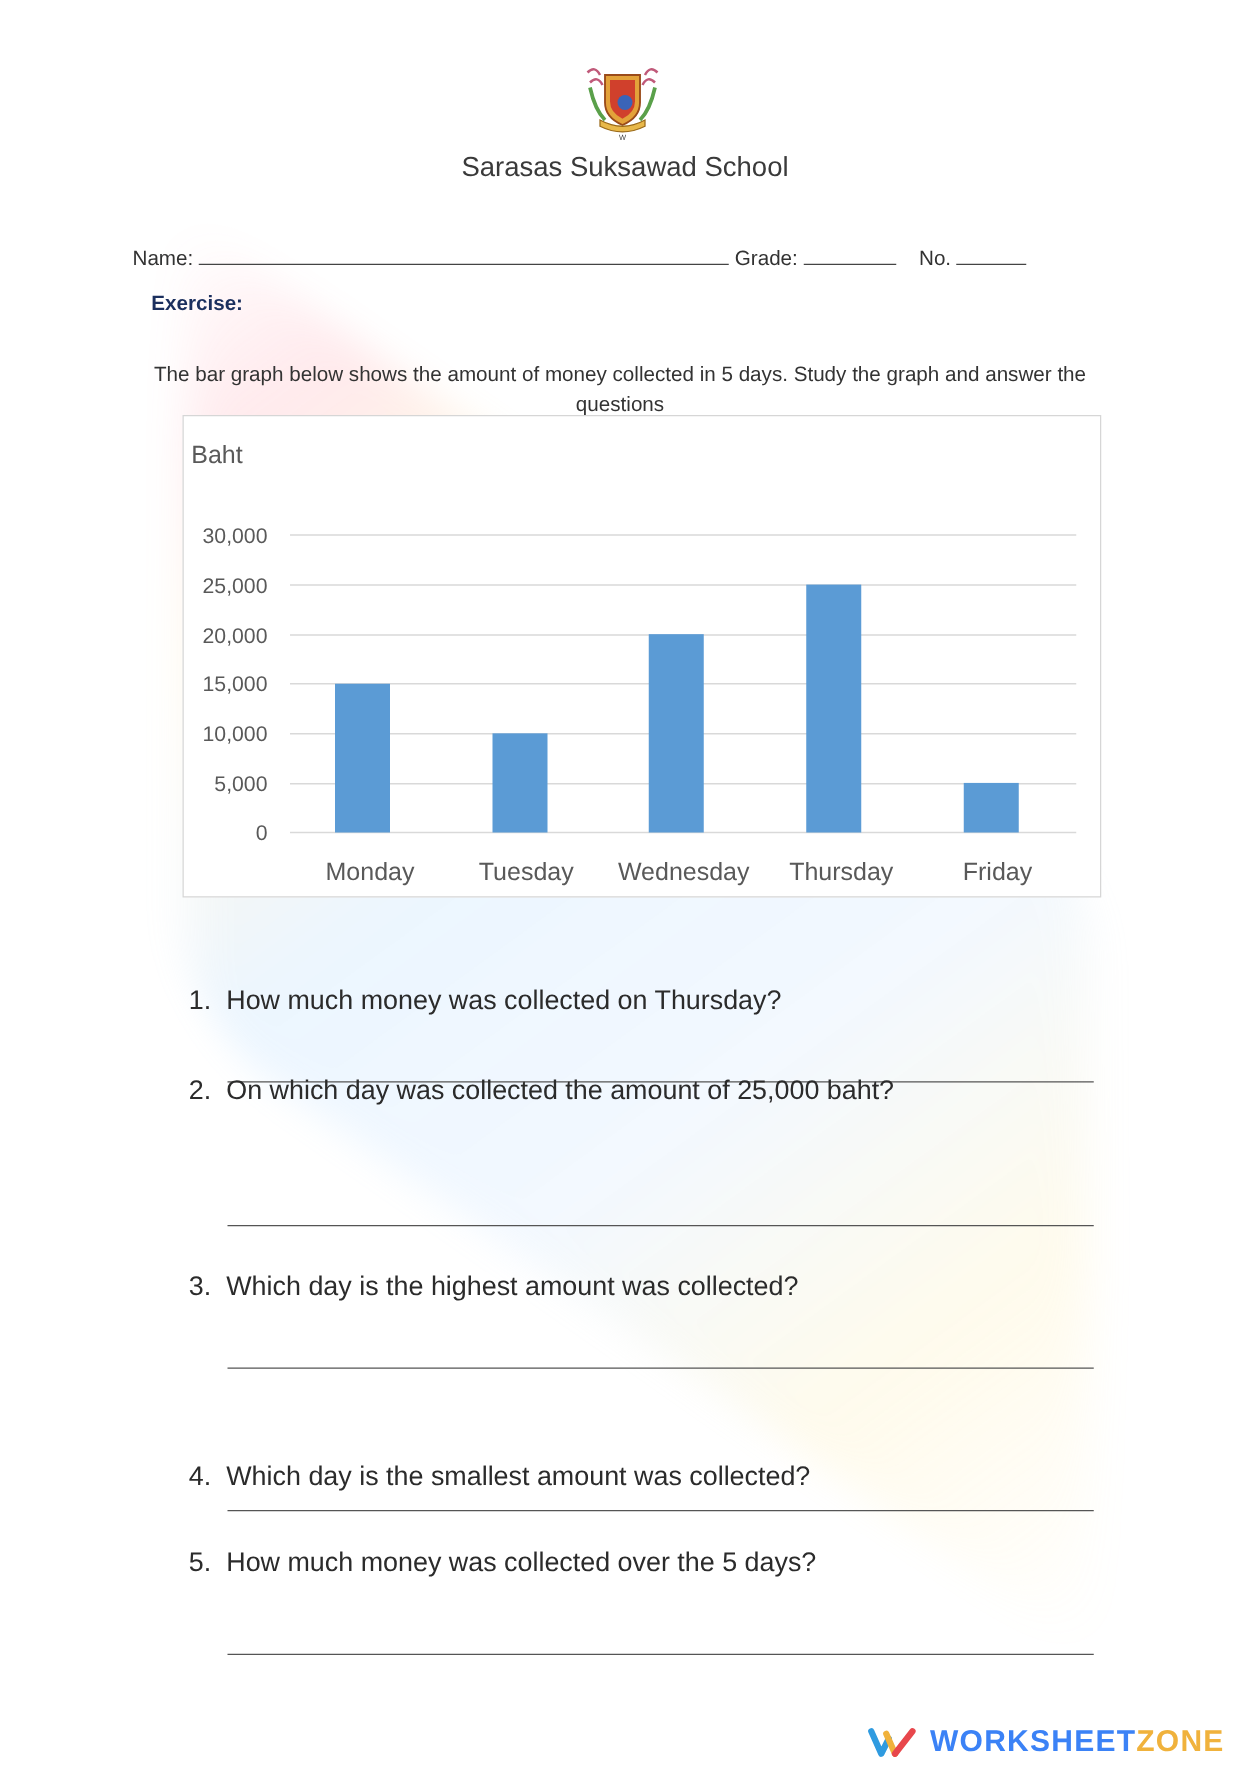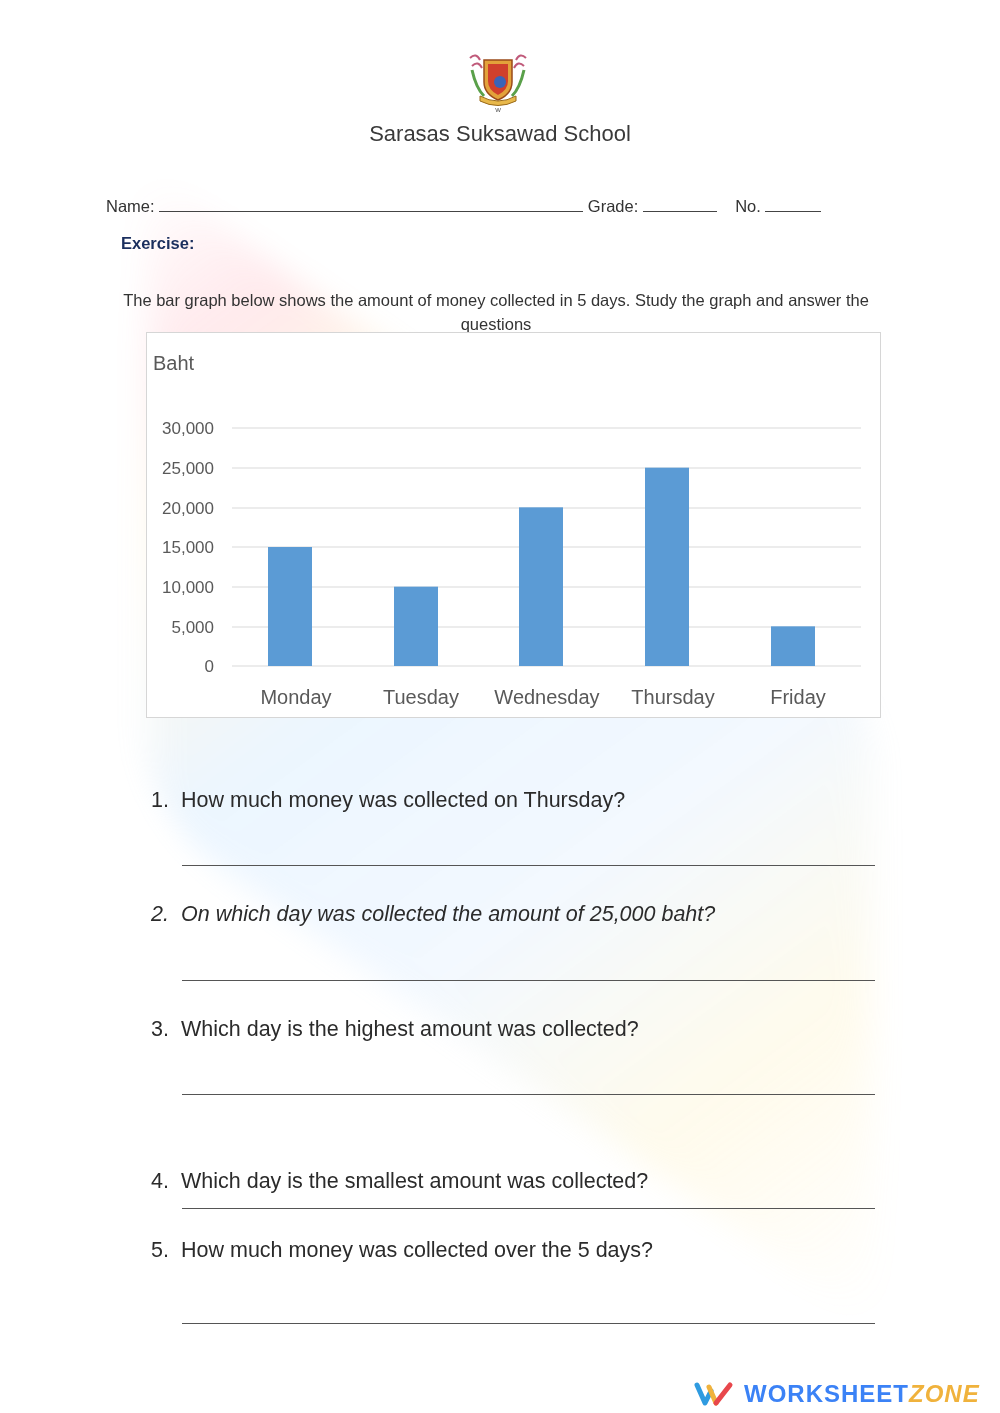--- a/index.html
+++ b/index.html
@@ -24,21 +24,21 @@
   .q .num { display: inline-block; width: 30px; }
   .ans-line { left: 182px; width: 693px; height: 0; border-top: 1.5px solid #555; }
 
   .wm { left: 150px; top: 430px; width: 720px; height: 640px; pointer-events: none; opacity: 0.18;
         background: linear-gradient(125deg, rgba(255,120,120,0) 0%, rgba(255,120,140,0.9) 12%, rgba(255,210,120,0.9) 22%, rgba(140,200,255,0.9) 40%, rgba(170,210,255,0.8) 60%, rgba(255,230,140,0.9) 80%, rgba(255,230,140,0) 100%);
         transform: skewY(35deg); filter: blur(18px); border-radius: 60px; }
 
   .brand { left: 694px; top: 1378px; height: 32px; display: flex; align-items: center; gap: 10px; }
   .brand-text { font-size: 24px; font-weight: bold; letter-spacing: 1px; }
   .brand-text .p1 { color: #3b82f6; }
-  .brand-text .p2 { color: #f0b23c; font-style: italic; }
+  .brand-text .p2 { color: #f0b23c; }
 </style>
 </head>
 <body>
 
 <div class="abs wm"></div>
 
 <div class="abs crest">
   <svg width="72" height="66" viewBox="0 0 72 66">
     <path d="M8 10 Q14 4 18 12 M10 18 Q16 12 20 20" stroke="#c05a7a" stroke-width="2" fill="none"></path>
     <path d="M64 10 Q58 4 54 12 M62 18 Q56 12 52 20" stroke="#c05a7a" stroke-width="2" fill="none"></path>
@@ -103,21 +103,21 @@
     <text x="527" y="372">Thursday</text>
     <text x="652" y="372">Friday</text>
   </g>
 </svg>
 
 <div class="abs q" style="top:788px;">
   <span class="num">1.</span><span>How much money was collected on Thursday?</span>
 </div>
 <div class="abs ans-line" style="top:865px;"></div>
 
-<div class="abs q" style="top:902px;font-style:italic;">
+<div class="abs q" style="top:860px;">
   <span class="num">2.</span><span>On which day was collected the amount of 25,000 baht?</span>
 </div>
 <div class="abs ans-line" style="top:980px;"></div>
 
 <div class="abs q" style="top:1017px;">
   <span class="num">3.</span><span>Which day is the highest amount was collected?</span>
 </div>
 <div class="abs ans-line" style="top:1094px;"></div>
 
 <div class="abs q" style="top:1169px;">

